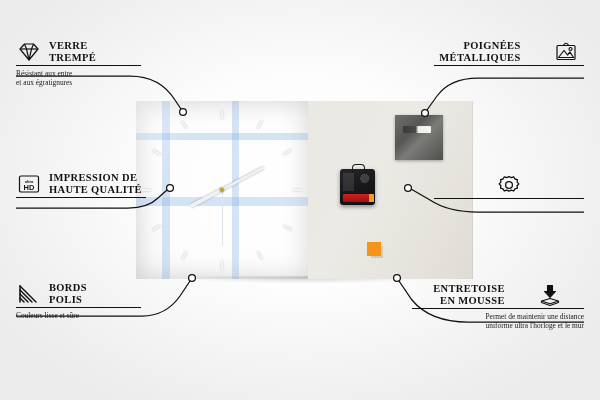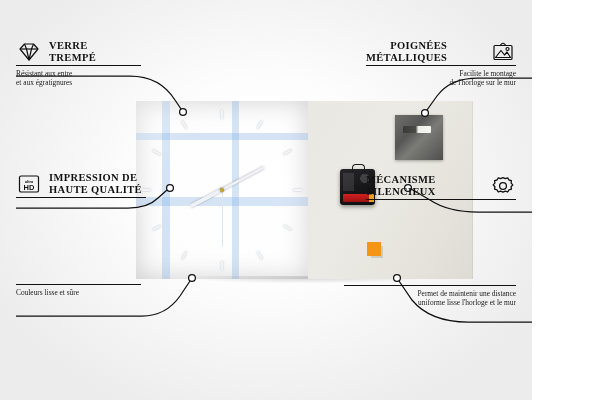--- a/index.html
+++ b/index.html
@@ -2,34 +2,34 @@
 <html><head>
 <meta charset="utf-8">
 <style>
   html,body{margin:0;padding:0;}
   body{
     width:600px;height:400px;overflow:hidden;
     font-family:"Liberation Serif", serif;
     background:#ffffff;
   }
   #stage{
-    position:relative;width:532px;height:400px;
+    position:relative;width:600px;height:400px;
     background:
       radial-gradient(ellipse 58% 62% at 50% 46%, #ffffff 0%, #fdfdfd 42%, #f4f4f4 72%, #ececec 100%);
     overflow:hidden;
   }
   
   #wires{position:absolute;inset:0;width:600px;height:400px;pointer-events:none;}
   #wires path{fill:none;stroke:#111;stroke-width:1.25;}
   #wires circle{fill:#ffffff;stroke:#111;stroke-width:1.25;}
 
   
   .feat{position:absolute;}
   .feat .head{display:flex;align-items:center;gap:7px;}
-  .feat.right .head{justify-content:space-between;gap:32px;}
+  .feat.right .head{justify-content:center;gap:32px;}
   .feat .ttl{
     font-family:"Liberation Serif", serif;
     font-weight:700;letter-spacing:.35px;
     font-size:10.5px;line-height:11.5px;color:#121212;
     text-transform:uppercase;white-space:pre-line;
   }
   .feat.left  .ttl{text-align:left;}
   .feat.right .ttl{text-align:right;}
   .feat .rule{height:1.2px;background:#111;margin-top:2px;}
   .feat .sub{
@@ -198,59 +198,83 @@
           <text x="13" y="17" font-family="Liberation Sans, sans-serif" font-size="7.5" font-weight="700" text-anchor="middle" fill="#111">HD</text>
         </svg>
       </span>
       <span class="ttl">IMPRESSION DE
 HAUTE QUALITÉ</span>
     </div>
     <div class="rule" style="width:130px;"></div>
   </div>
 
   <div class="feat left" style="left:16px;top:282px;width:140px;">
+    <div class="head">
+      <span class="ic">
+        <svg viewBox="0 0 26 22">
+            <g stroke="#111" stroke-width="1.5" stroke-linecap="round">
+          <path d="M4 3 L4 19"></path>
+              <path d="M4 3 L20 19"></path>
+          <path d="M4 7 L16 19"></path>
+              <path d="M4 11 L12 19"></path>
+              <path d="M4 15 L8 19"></path>
+        </g>
+          </svg>
+      </span>
+      <span class="ttl">BORDS
+POLIS</span>
+    </div>
     <div class="rule" style="width:125px;"></div>
     <div class="sub">Couleurs lisse et sûre</div>
   </div>
 
   <div class="feat right" style="right:16px;top:40px;width:150px;">
     <div class="head">
       <span class="ttl">POIGNÉES
 MÉTALLIQUES</span>
       <span class="ic">
         <svg viewBox="0 0 26 22">
             <g fill="none" stroke="#111" stroke-width="1.2" stroke-linejoin="round">
           <path d="M10.5 4 Q13 0.5 15.5 4"></path>
           <rect x="4" y="4.5" width="18" height="14" rx="1"></rect>
           <path d="M5.5 16.5 L11 9.5 L14.5 14 L17 11 L20.5 16.5 Z" fill="none"></path>
           <circle cx="17.5" cy="8" r="1.5"></circle>
         </g>
           </svg>
       </span>
     </div>
     <div class="rule" style="width:150px;margin-left:auto;"></div>
-    <div class="sub">Facilite le montage
-de l'horloge sur le mur</div>
   </div>
 
   <div class="feat right" style="right:16px;top:174px;width:150px;">
     <div class="head">
-      <span class="ttl">MÉCANISME
-SILENCIEUX</span>
       <span class="ic">
         <svg viewBox="0 0 26 22">
             <g fill="none" stroke="#111" stroke-width="1.3" stroke-linejoin="round">
           <path d="M13 2.6 l2.4 1.1 2.3-.9 1.3 2.2 2.4 .6 -.3 2.5 1.7 1.8 -1.7 1.8 .3 2.5 -2.4 .6 -1.3 2.2 -2.3-.9 -2.4 1.1 -2.4-1.1 -2.3 .9 -1.3-2.2 -2.4-.6 .3-2.5 -1.7-1.8 1.7-1.8 -.3-2.5 2.4-.6 1.3-2.2 2.3 .9 Z"></path>
           <circle cx="13" cy="11" r="3.4"></circle>
         </g>
           </svg>
       </span>
     </div>
     <div class="rule" style="width:150px;margin-left:auto;"></div>
   </div>
 
   <div class="feat right" style="right:16px;top:283px;width:172px;">
+    <div class="head">
+      <span class="ttl">ENTRETOISE
+EN MOUSSE</span>
+      <span class="ic">
+        <svg viewBox="0 0 26 22">
+            <g fill="#111" stroke="#111" stroke-width="1.1" stroke-linejoin="round">
+          <path d="M10.5 1.5 h5 v6 h3 l-5.5 6 -5.5-6 h3 Z"></path>
+          <path d="M13 14.5 L21.5 17 L13 19.8 L4.5 17 Z" fill="none"></path>
+          <path d="M4.5 17 v1.6 L13 21.4 L21.5 18.6 V17" fill="none"></path>
+        </g>
+          </svg>
+      </span>
+    </div>
     <div class="rule" style="width:172px;margin-left:auto;"></div>
     <div class="sub">Permet de maintenir une distance
-uniforme lisse l'horloge et le mur</div>
+uniforme ultra l'horloge et le mur</div>
   </div>
 
 </div>
 
 </body></html>

